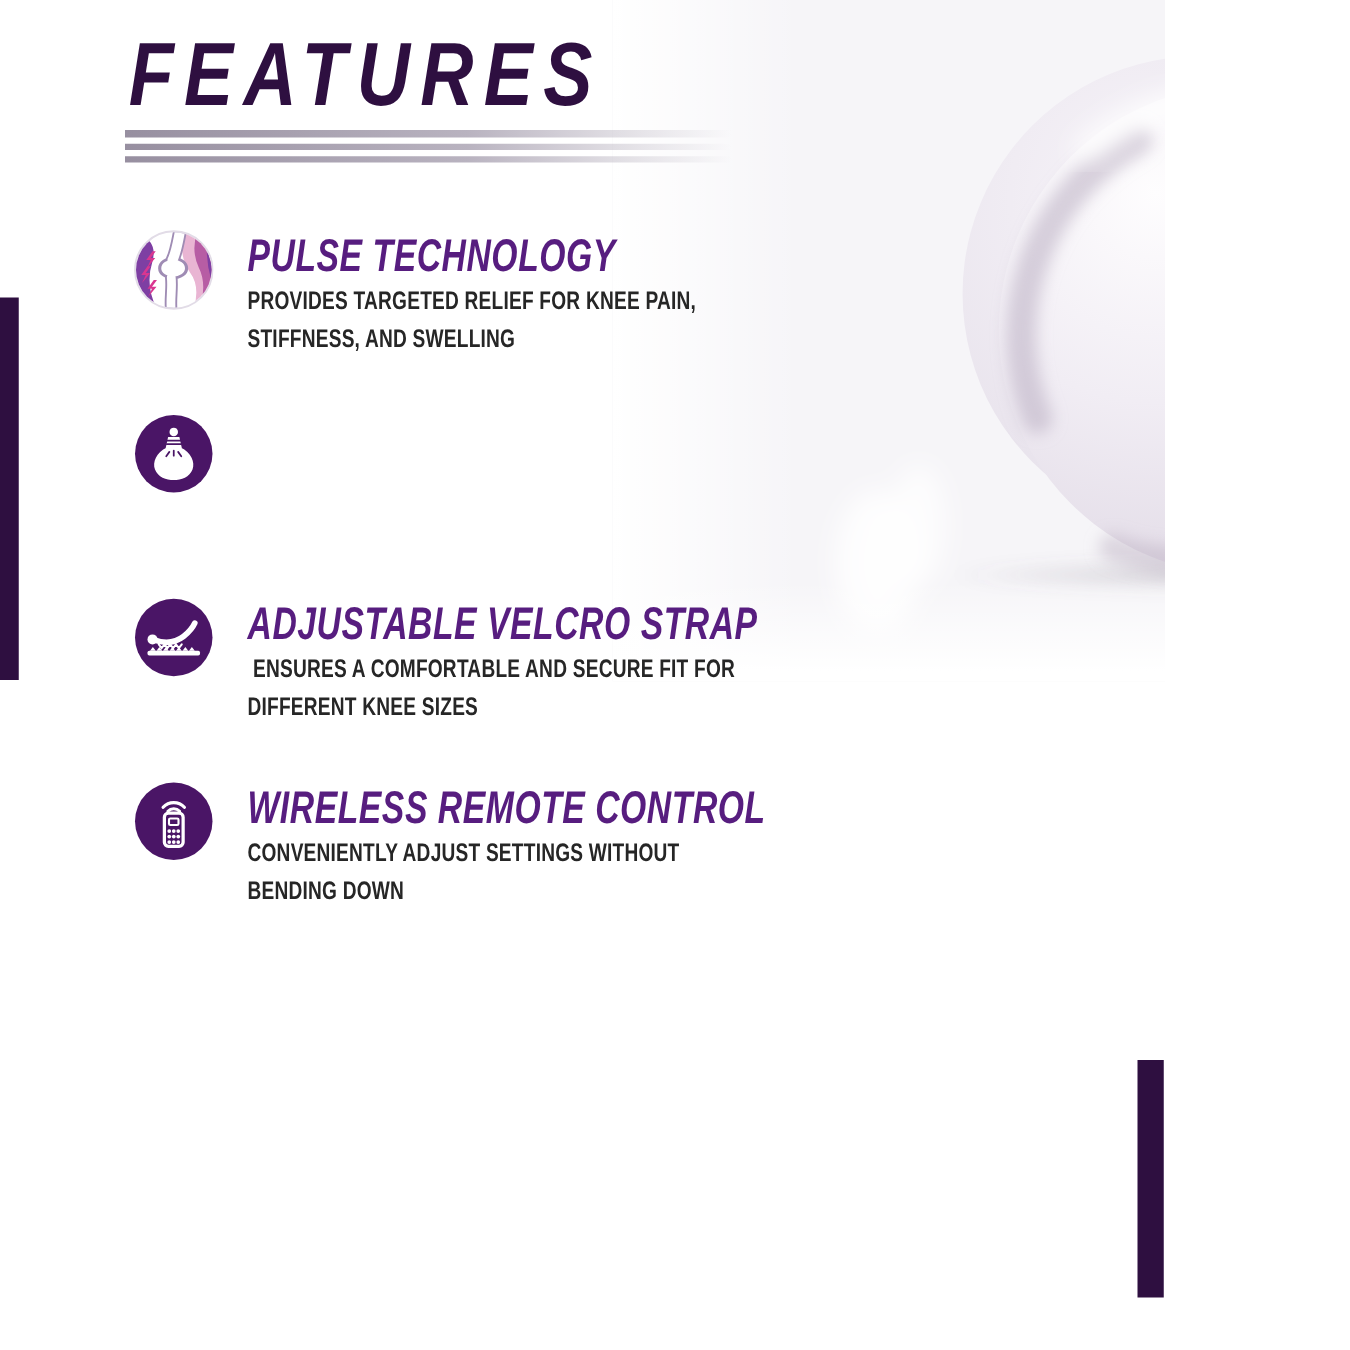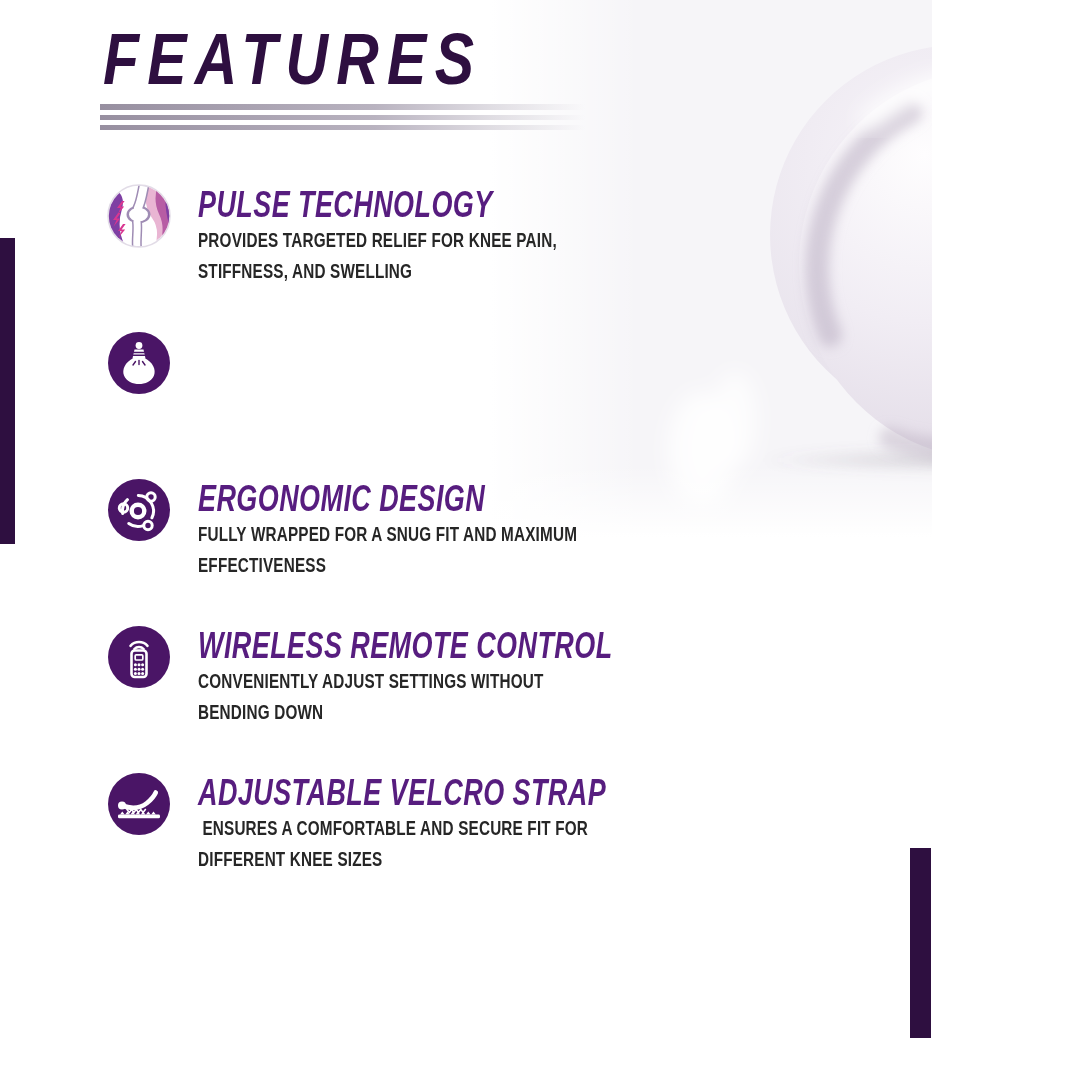--- a/index.html
+++ b/index.html
@@ -153,35 +153,38 @@
           <path d="M26.8,21.5 h10.4"></path>
           <path d="M26.4,24.2 h11.2"></path>
           <path d="M28.5,30.5 l-2.5,3.5"></path>
           <path d="M35.5,30.5 l2.5,3.5"></path>
           <path d="M32,29.5 v4"></path>
         </g>
       </svg>
     </li>
 
 
+
     <li class="feature">
       <svg class="feat-icon" viewBox="0 0 64 64">
         <circle cx="32" cy="32" r="31" fill="#4a1566"></circle>
-        <g stroke="#ffffff" fill="none">
-          <circle cx="31" cy="33" r="6.3" stroke-width="4.4"></circle>
-          <circle cx="31" cy="33" r="15.5" stroke-width="3" stroke-dasharray="15 12" transform="rotate(-30 31 33)" stroke-linecap="round"></circle>
-          <circle cx="44" cy="19" r="4.2" stroke-width="3"></circle>
-          <circle cx="16.5" cy="30" r="4.2" stroke-width="3"></circle>
-          <circle cx="41" cy="47.5" r="4.2" stroke-width="3"></circle>
+        <g fill="#ffffff">
+          <rect x="11" y="42.5" width="42" height="3.8" rx="1.4"></rect>
+          <path d="M13,42.5 l2.3,-3 2.3,3 Z M18.2,42.5 l2.3,-3 2.3,3 Z M23.4,42.5 l2.3,-3 2.3,3 Z M28.6,42.5 l2.3,-3 2.3,3 Z M33.8,42.5 l2.3,-3 2.3,3 Z M39,42.5 l2.3,-3 2.3,3 Z M44.2,42.5 l2.3,-3 2.3,3 Z"></path>
+          <circle cx="15" cy="33.5" r="4"></circle>
+        </g>
+        <g stroke="#ffffff" fill="none" stroke-linecap="round">
+          <path d="M15,33.5 C24,37 33,36.5 40,31 C44,27.8 47,24.5 48.8,20.5" stroke-width="4.6"></path>
+          <path d="M20,37.5 l2.3,3 2.3,-3 2.3,3 2.3,-3 2.3,3 2.3,-3 2.3,3 2.3,-3" stroke-width="1.6"></path>
         </g>
       </svg>
       <div class="feat-text">
-        <h3 class="feat-title">ERGONOMIC DESIGN</h3>
-        <p class="feat-desc">FULLY WRAPPED FOR A SNUG FIT AND MAXIMUM
-EFFECTIVENESS</p>
+        <h3 class="feat-title">ADJUSTABLE VELCRO STRAP</h3>
+        <p class="feat-desc"> ENSURES A COMFORTABLE AND SECURE FIT FOR
+DIFFERENT KNEE SIZES</p>
       </div>
     </li>
 
     <li class="feature">
       <svg class="feat-icon" viewBox="0 0 64 64">
         <circle cx="32" cy="32" r="31" fill="#4a1566"></circle>
         <g stroke="#ffffff" fill="none" stroke-linecap="round">
           <rect x="24.5" y="25.5" width="15" height="26.5" rx="3.2" stroke-width="2.6"></rect>
           <rect x="28.2" y="29.8" width="7.6" height="5.2" rx="1" stroke-width="1.7"></rect>
           <path d="M23.5,20.8 A11.5,11.5 0 0 1 40.5,20.8" stroke-width="2.6"></path>
@@ -199,34 +202,14 @@
             <circle cx="35.6" cy="48.6" r="1.5"></circle>
         </g>
       </svg>
       <div class="feat-text">
         <h3 class="feat-title">WIRELESS REMOTE CONTROL</h3>
         <p class="feat-desc">CONVENIENTLY ADJUST SETTINGS WITHOUT
 BENDING DOWN</p>
       </div>
     </li>
 
-    <li class="feature">
-      <svg class="feat-icon" viewBox="0 0 64 64">
-        <circle cx="32" cy="32" r="31" fill="#4a1566"></circle>
-        <g fill="#ffffff">
-          <rect x="11" y="42.5" width="42" height="3.8" rx="1.4"></rect>
-          <path d="M13,42.5 l2.3,-3 2.3,3 Z M18.2,42.5 l2.3,-3 2.3,3 Z M23.4,42.5 l2.3,-3 2.3,3 Z M28.6,42.5 l2.3,-3 2.3,3 Z M33.8,42.5 l2.3,-3 2.3,3 Z M39,42.5 l2.3,-3 2.3,3 Z M44.2,42.5 l2.3,-3 2.3,3 Z"></path>
-          <circle cx="15" cy="33.5" r="4"></circle>
-        </g>
-        <g stroke="#ffffff" fill="none" stroke-linecap="round">
-          <path d="M15,33.5 C24,37 33,36.5 40,31 C44,27.8 47,24.5 48.8,20.5" stroke-width="4.6"></path>
-          <path d="M20,37.5 l2.3,3 2.3,-3 2.3,3 2.3,-3 2.3,3 2.3,-3 2.3,3 2.3,-3" stroke-width="1.6"></path>
-        </g>
-      </svg>
-      <div class="feat-text">
-        <h3 class="feat-title">ADJUSTABLE VELCRO STRAP</h3>
-        <p class="feat-desc"> ENSURES A COMFORTABLE AND SECURE FIT FOR
-DIFFERENT KNEE SIZES</p>
-      </div>
-    </li>
-
   </ul>
 </div>
 
 </body></html>

